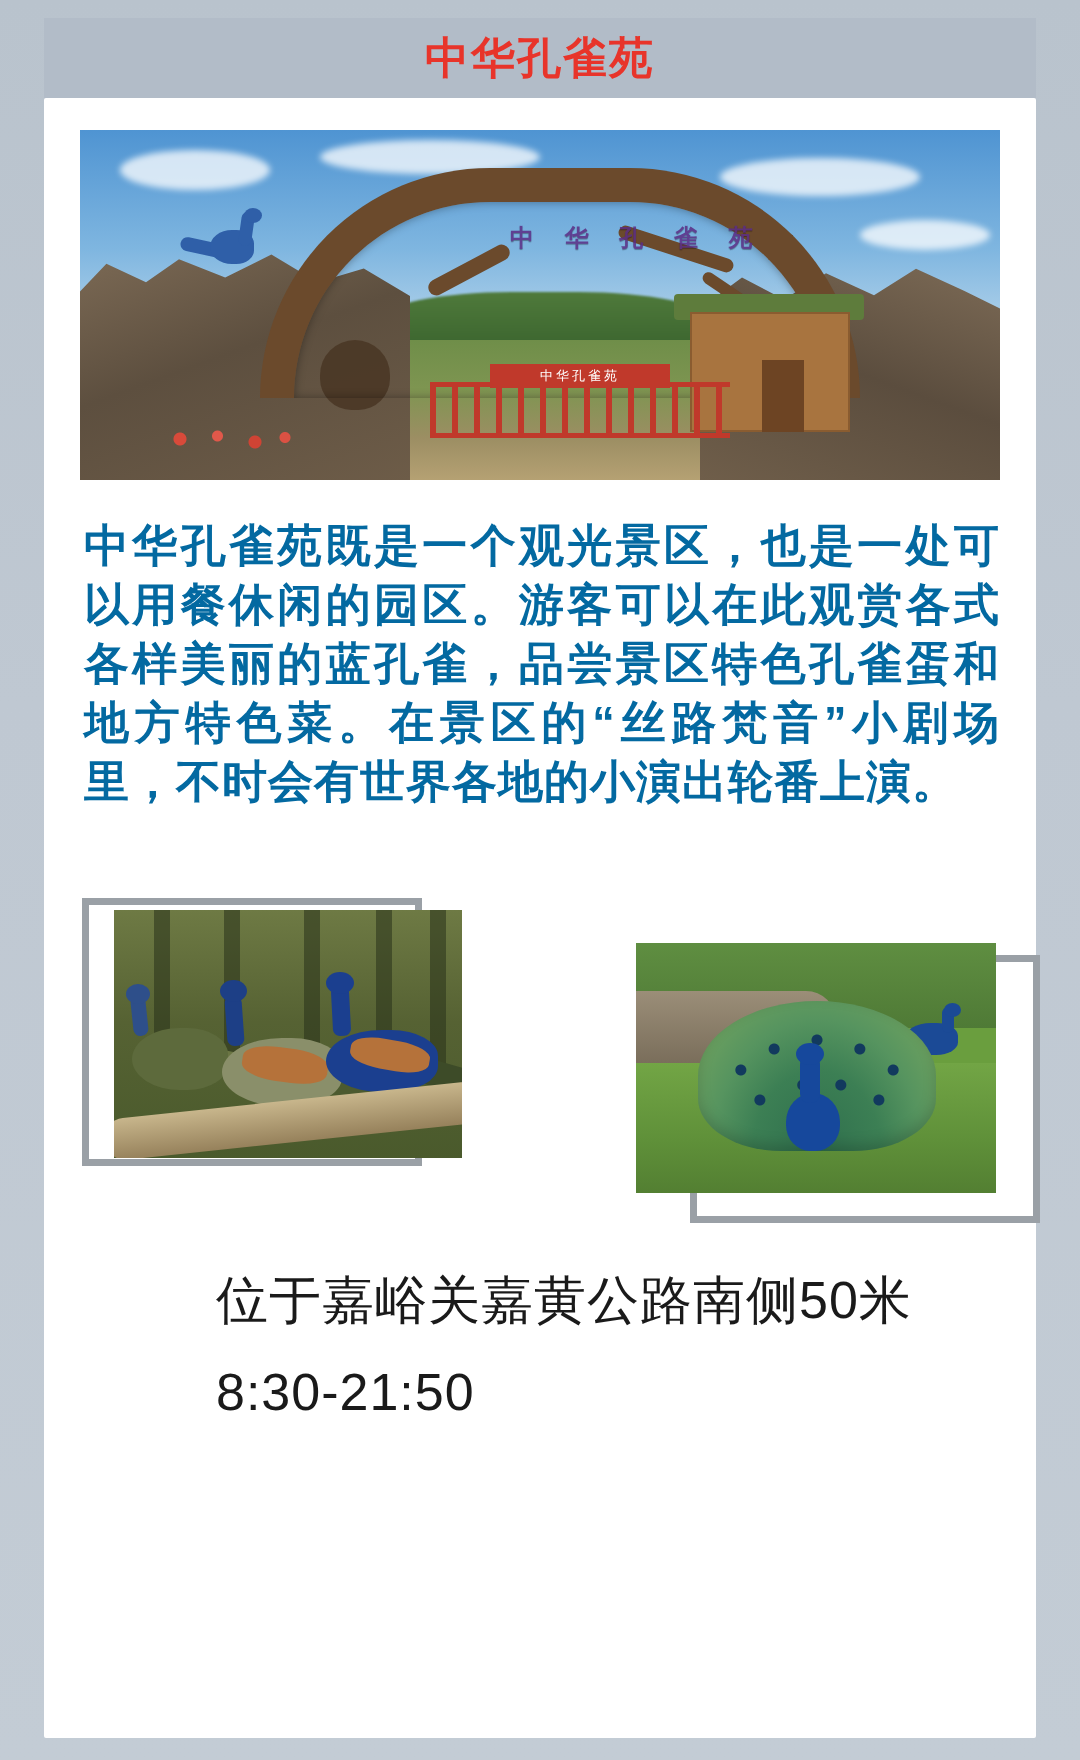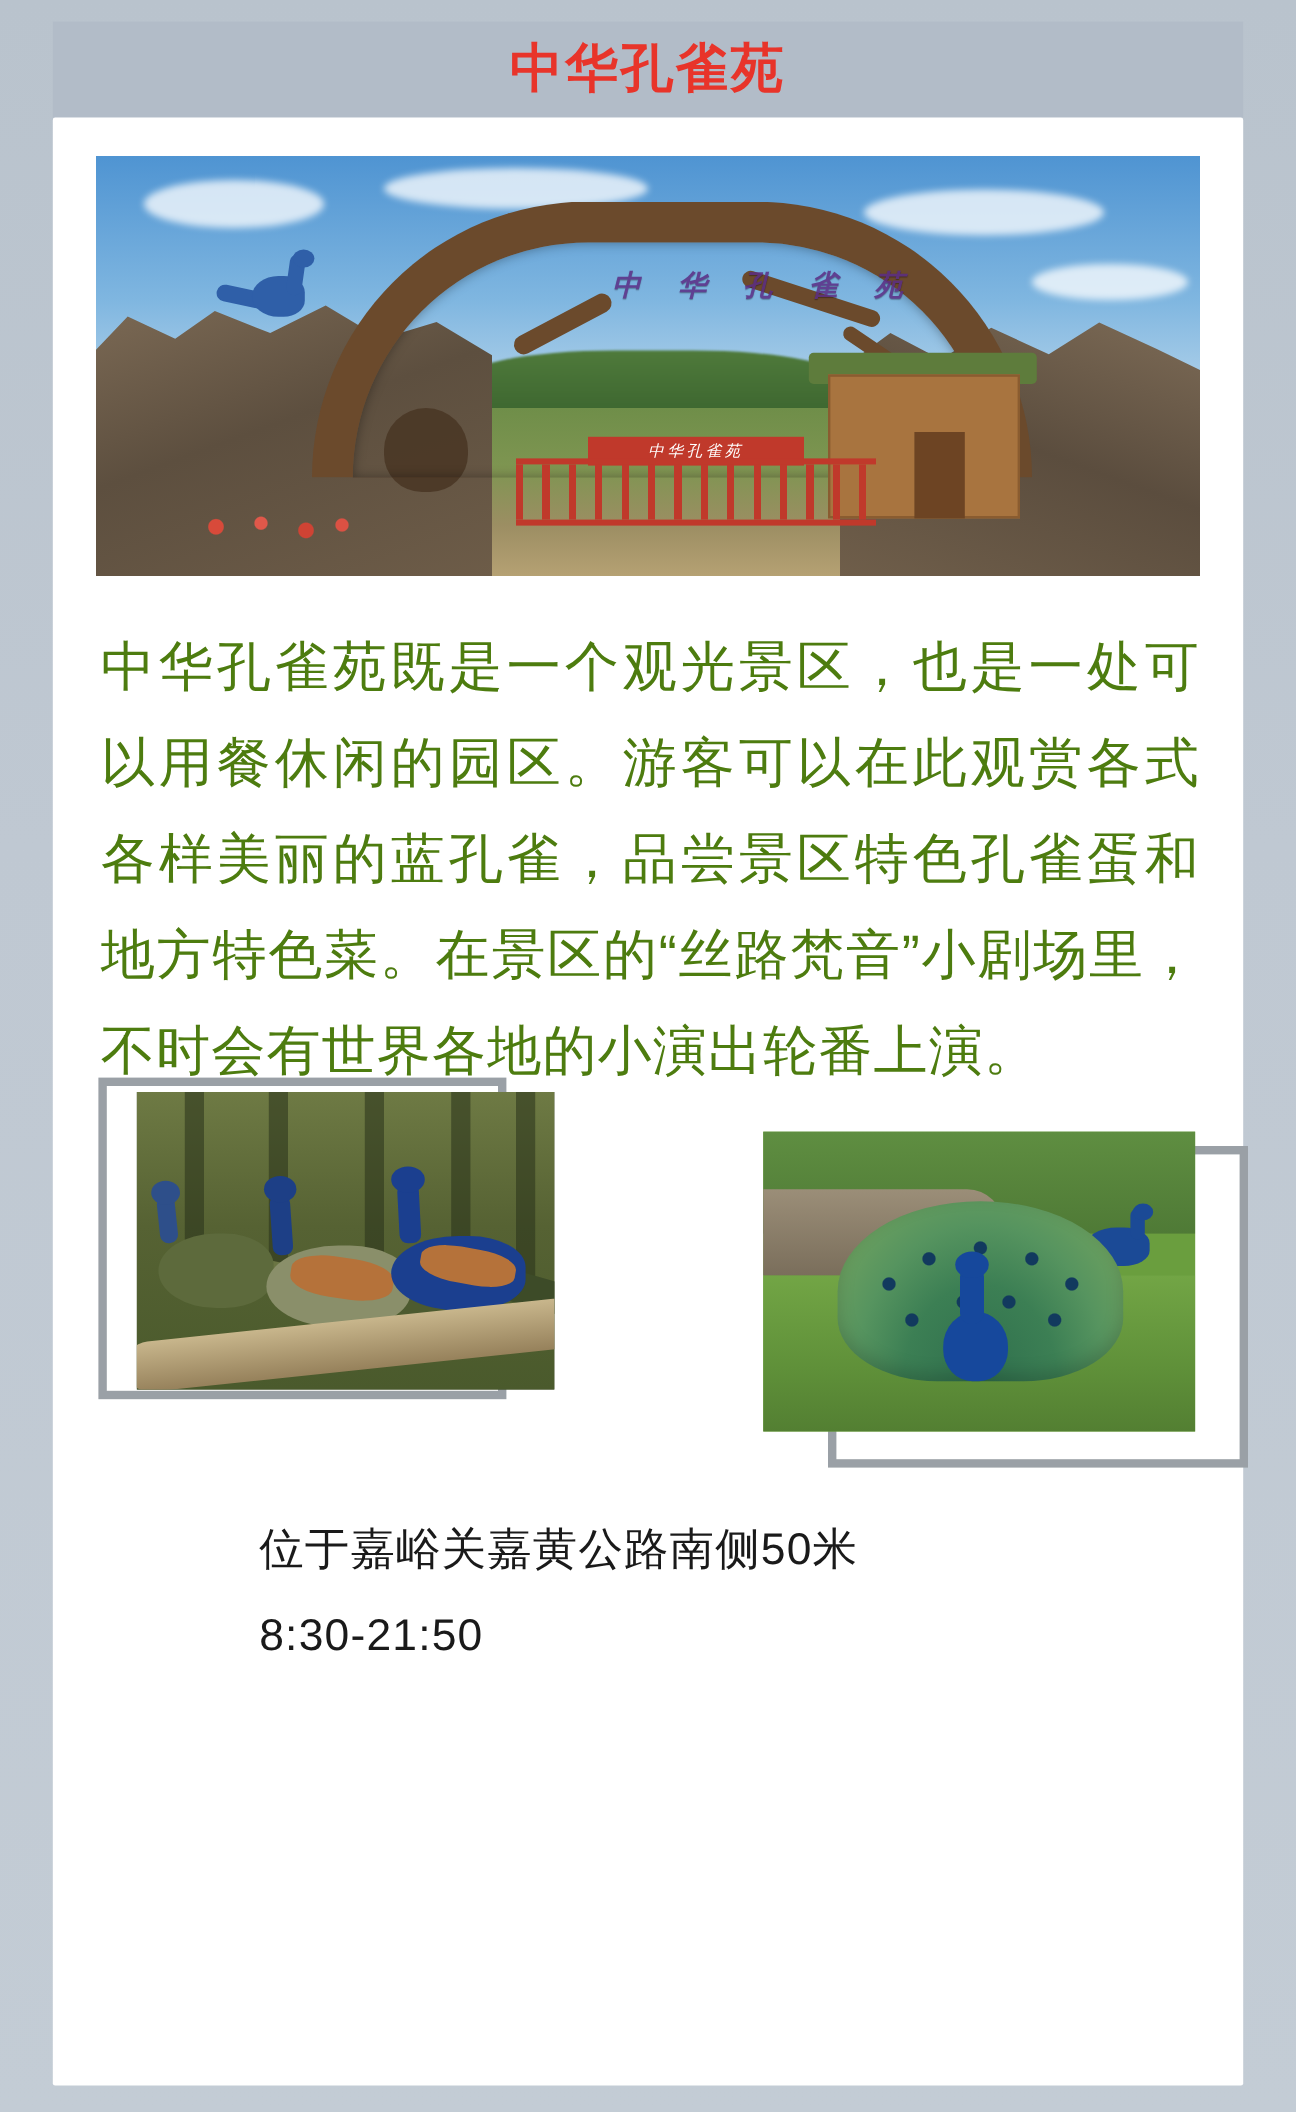--- a/index.html
+++ b/index.html
@@ -49,21 +49,20 @@
   }
   
   .hero {
     position: absolute;
     left: 36px;
     top: 32px;
     width: 920px;
     height: 350px;
     overflow: hidden;
     background: #6fa8d6;
-    font-style: italic;
   }
   .hero-sky {
     position: absolute;
     left: 0; top: 0; width: 100%; height: 62%;
     background: linear-gradient(180deg, #4f94d2 0%, #7fb6e0 55%, #bcd8ec 100%);
   }
   .cloud {
     position: absolute;
     background: rgba(255,255,255,0.75);
     border-radius: 50%;
@@ -182,24 +181,25 @@
     background: #4a3726; border-radius: 50% 50% 45% 45%;
     opacity: 0.9;
   }
   
   .body-text {
     position: absolute;
     left: 40px;
     top: 418px;
     width: 916px;
     font-size: 45px;
-    line-height: 80px;
-    color: #4d7c0f;
+    line-height: 59px;
+    color: #0369a1;
     letter-spacing: 1px;
     text-align: justify;
+    font-weight: bold;
   }
   
   .photo-left-wrap {
     position: absolute;
     left: 38px;
     top: 800px;
     width: 380px;
     height: 270px;
   }
   .frame-left {
@@ -335,21 +335,21 @@
   }
   .info-label {
     color: #f7a018;
     font-size: 42px;
     font-weight: bold;
     letter-spacing: 2px;
     margin: 0 0 4px 42px;
   }
   .info-value {
     color: #1a1a1a;
-    font-size: 37px;
+    font-size: 52px;
     letter-spacing: 1px;
     margin: 0 0 26px 130px;
   }
 </style>
 </head>
 <body>
 
 <div id="page">
 
   <div class="header">

